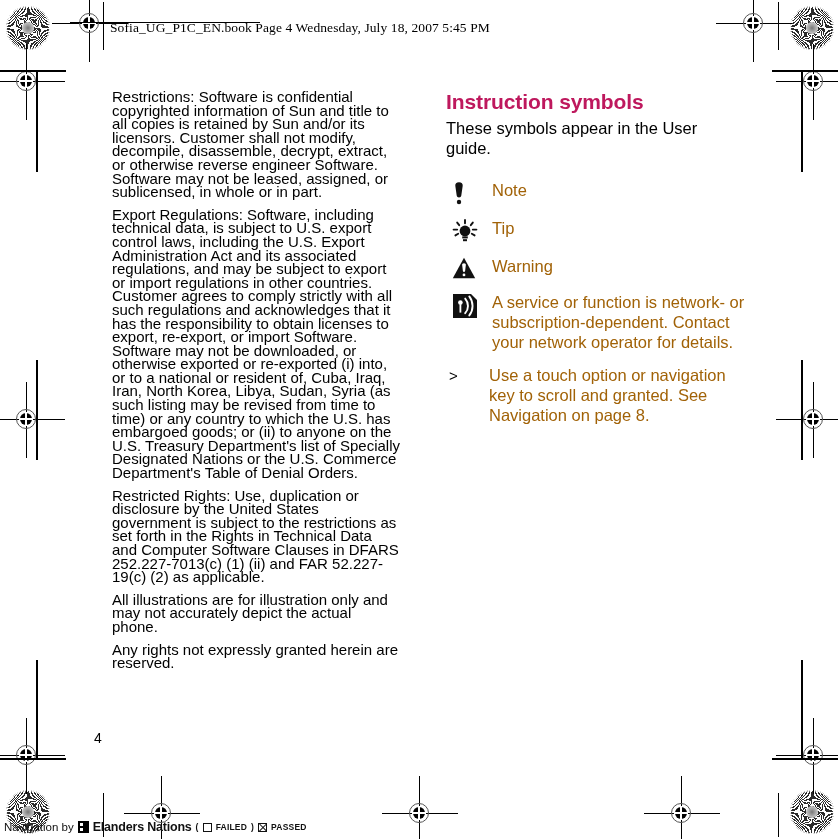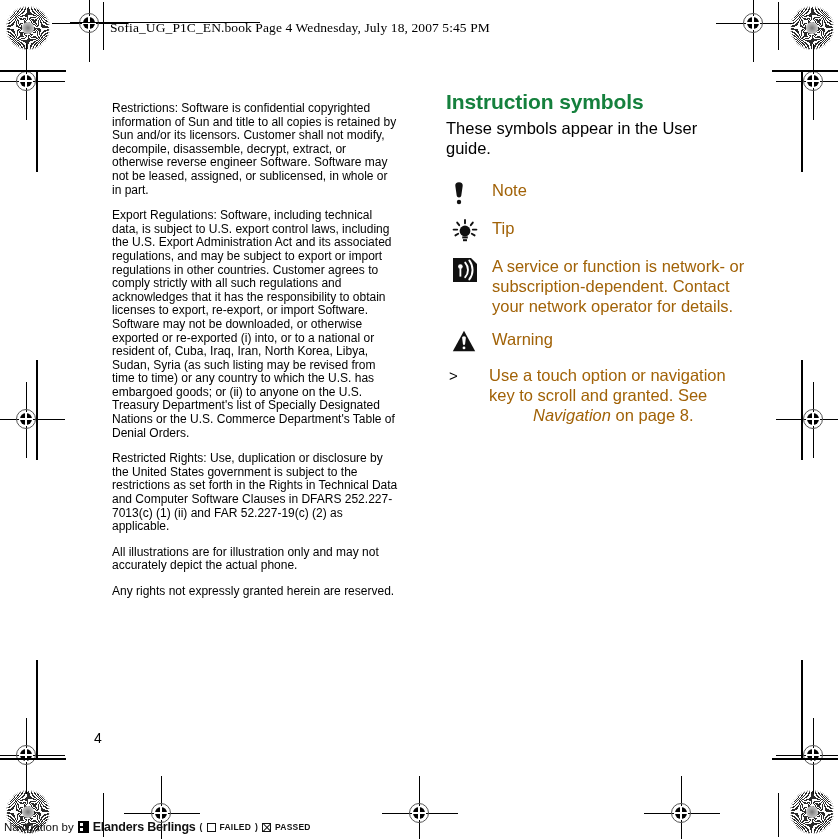--- a/index.html
+++ b/index.html
@@ -55,41 +55,41 @@
     font-size:13.5px;letter-spacing:.1px;white-space:nowrap;color:#000;
   }
   .slug-rule{position:absolute;left:70px;top:22px;width:190px;height:1px;background:#000;}
 
   
   .col{position:absolute;}
   .col-left{left:112px;top:90px;width:288px;}
   .col-right{left:446px;top:90px;width:300px;}
 
   .p{
-    font-size:12px;line-height:13.6px;
-    margin:12px 0 9px 0;text-align:left;color:#000;
+    font-size:15px;line-height:13.6px;
+    margin:0 0 9px 0;text-align:left;color:#000;
   }
   .p:last-child{margin-bottom:0;}
 
   h1.heading{
     margin:0 0 4px 0;
     font-size:21px;font-weight:bold;line-height:24px;
-    color:#15803d;letter-spacing:-.1px;
+    color:#be185d;letter-spacing:-.1px;
   }
   .intro{
     font-size:16.5px;line-height:20px;margin:0 0 22px 0;color:#000;
   }
 
   
   .sym-row{display:flex;align-items:flex-start;margin-bottom:13px;}
   .sym-row:last-child{margin-bottom:0;}
   .sym-icon{width:40px;flex:0 0 40px;display:flex;justify-content:flex-start;
             align-items:flex-start;padding-top:1px;padding-left:6px;}
   .sym-text{font-size:16.5px;line-height:20px;color:#a16207;flex:1;}
-  .sym-text .it{font-style:italic;margin-left:44px;}
+  .sym-text .it{}
   .gt{font-size:15px;line-height:20px;padding-left:3px;}
 
   
   .ico{display:block;}
 
   
   .folio{
     position:absolute;left:94px;top:730px;
     font-size:14px;font-weight:normal;color:#000;
   }
@@ -253,54 +253,54 @@
           <circle cx="13" cy="12" r="5.4" fill="#111"></circle>
           <rect x="10.2" y="17.4" width="5.6" height="2" fill="#111"></rect>
           <rect x="11" y="20.2" width="4" height="2" fill="#111"></rect>
         </svg>
       </div>
       <div class="sym-text">Tip</div>
     </div>
 
     <div class="sym-row">
       <div class="sym-icon">
+        <svg class="ico" width="24" height="22" viewBox="0 0 24 22" aria-hidden="true">
+          <path d="M12 0.8 23.2 21.2H0.8z" fill="#111"></path>
+          <path d="M12 6.2c1.3 0 2 .8 1.85 1.85L13.1 14c-.1.7-.55 1.05-1.1 1.05s-1-.35-1.1-1.05l-.75-5.95C10 7 10.7 6.2 12 6.2z" fill="#fff"></path>
+          <circle cx="12" cy="17.9" r="1.4" fill="#fff"></circle>
+        </svg>
+      </div>
+      <div class="sym-text">Warning</div>
+    </div>
+
+    <div class="sym-row">
+      <div class="sym-icon">
         <svg class="ico" width="26" height="26" viewBox="0 0 26 26" aria-hidden="true">
           <path d="M1 1h18l6 6v18H1z" fill="#111"></path>
           <circle cx="8.4" cy="9.6" r="2.3" fill="#fff"></circle>
           <rect x="7.5" y="11.4" width="1.8" height="8.2" fill="#fff"></rect>
           <path d="M13.2 5.6a11 11 0 0 1 0 14.6" stroke="#fff" stroke-width="1.9" fill="none" stroke-linecap="round"></path>
           <path d="M17.3 3.4a15.5 15.5 0 0 1 0 19" stroke="#fff" stroke-width="1.9" fill="none" stroke-linecap="round"></path>
         </svg>
       </div>
       <div class="sym-text">A service or function is network- or subscription-dependent. Contact your network operator for details.</div>
     </div>
 
     <div class="sym-row">
-      <div class="sym-icon">
-        <svg class="ico" width="24" height="22" viewBox="0 0 24 22" aria-hidden="true">
-          <path d="M12 0.8 23.2 21.2H0.8z" fill="#111"></path>
-          <path d="M12 6.2c1.3 0 2 .8 1.85 1.85L13.1 14c-.1.7-.55 1.05-1.1 1.05s-1-.35-1.1-1.05l-.75-5.95C10 7 10.7 6.2 12 6.2z" fill="#fff"></path>
-          <circle cx="12" cy="17.9" r="1.4" fill="#fff"></circle>
-        </svg>
-      </div>
-      <div class="sym-text">Warning</div>
-    </div>
-
-    <div class="sym-row">
       <div class="sym-icon gt">&gt;</div>
       <div class="sym-text"><span>Use a touch option or navigation key to scroll and granted. See </span><span class="it">Navigation</span><span> on page 8.</span></div>
     </div>
   </div>
 
   <div class="folio">4</div>
 
   <div class="preflight">
     <span class="pf-label">Navigation by</span>
     <span class="pf-logo"></span>
-    <span class="pf-brand">Elanders Berlings</span>
+    <span class="pf-brand">Elanders Nations</span>
     <span class="pf-small">(</span>
     <span class="pf-box"></span>
     <span class="pf-small">FAILED</span>
     <span class="pf-small">)</span>
     <span class="pf-box x"></span>
     <span class="pf-small">PASSED</span>
   </div>
 
 </div>
 

